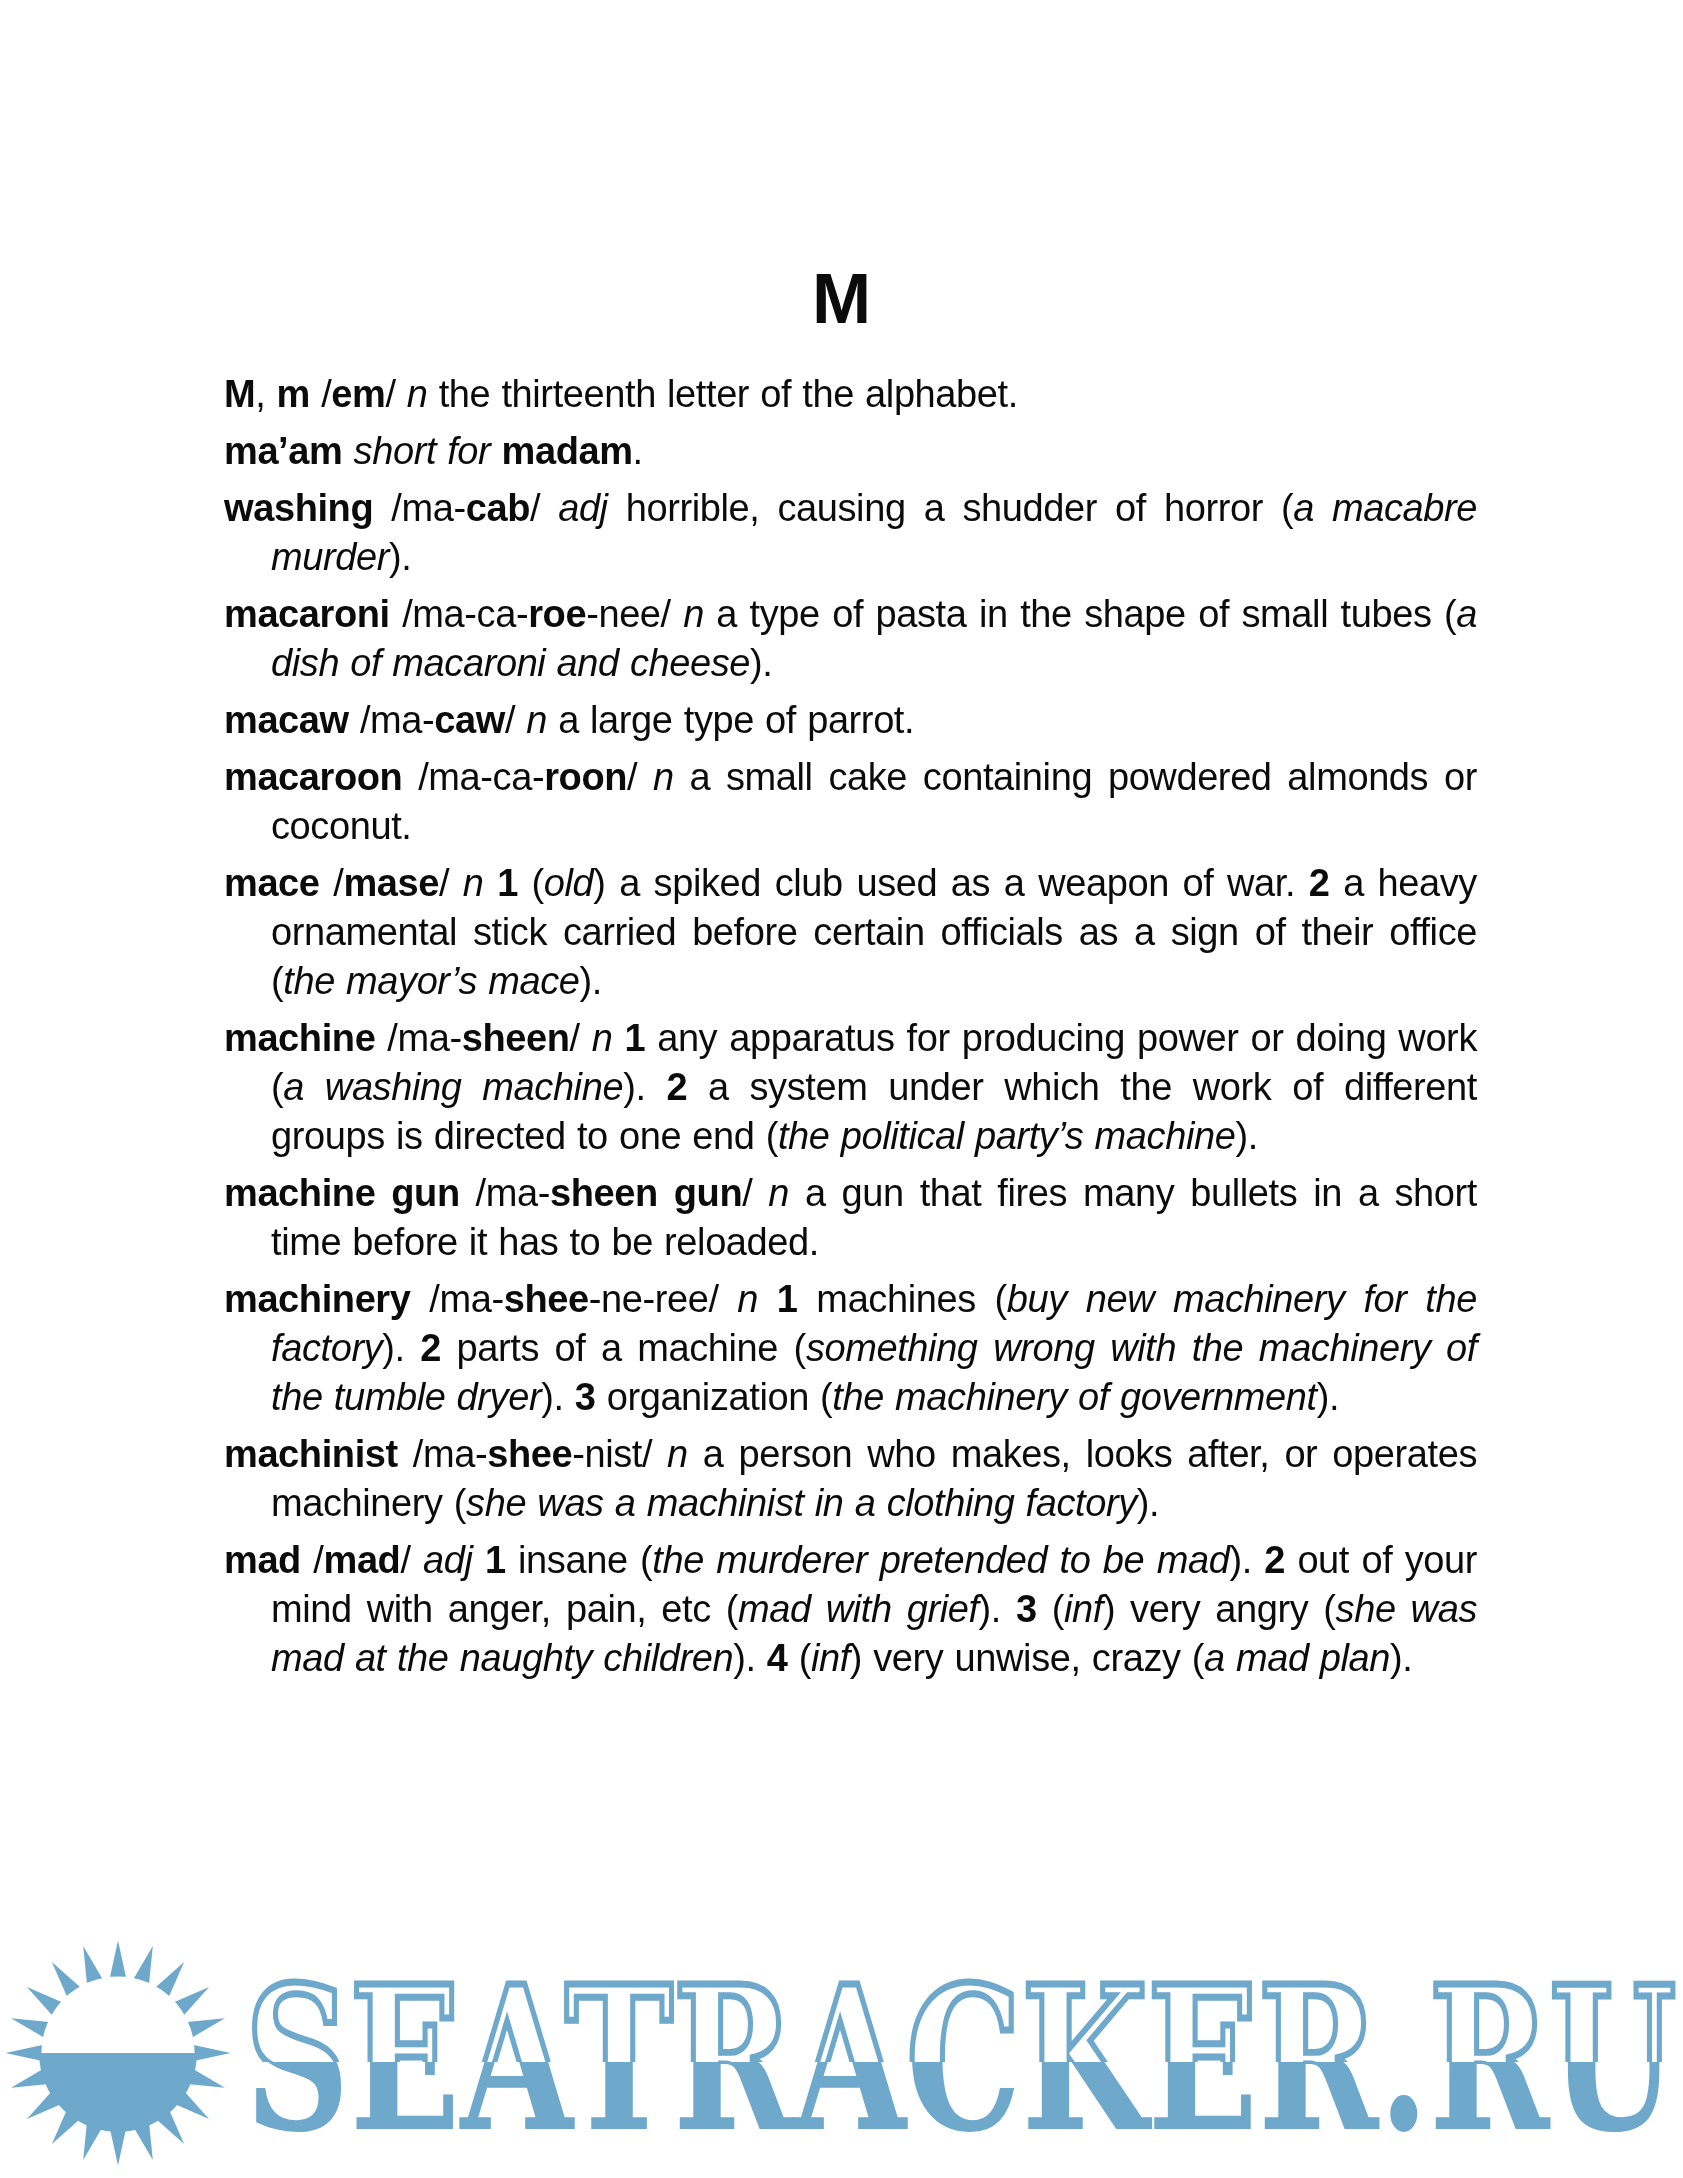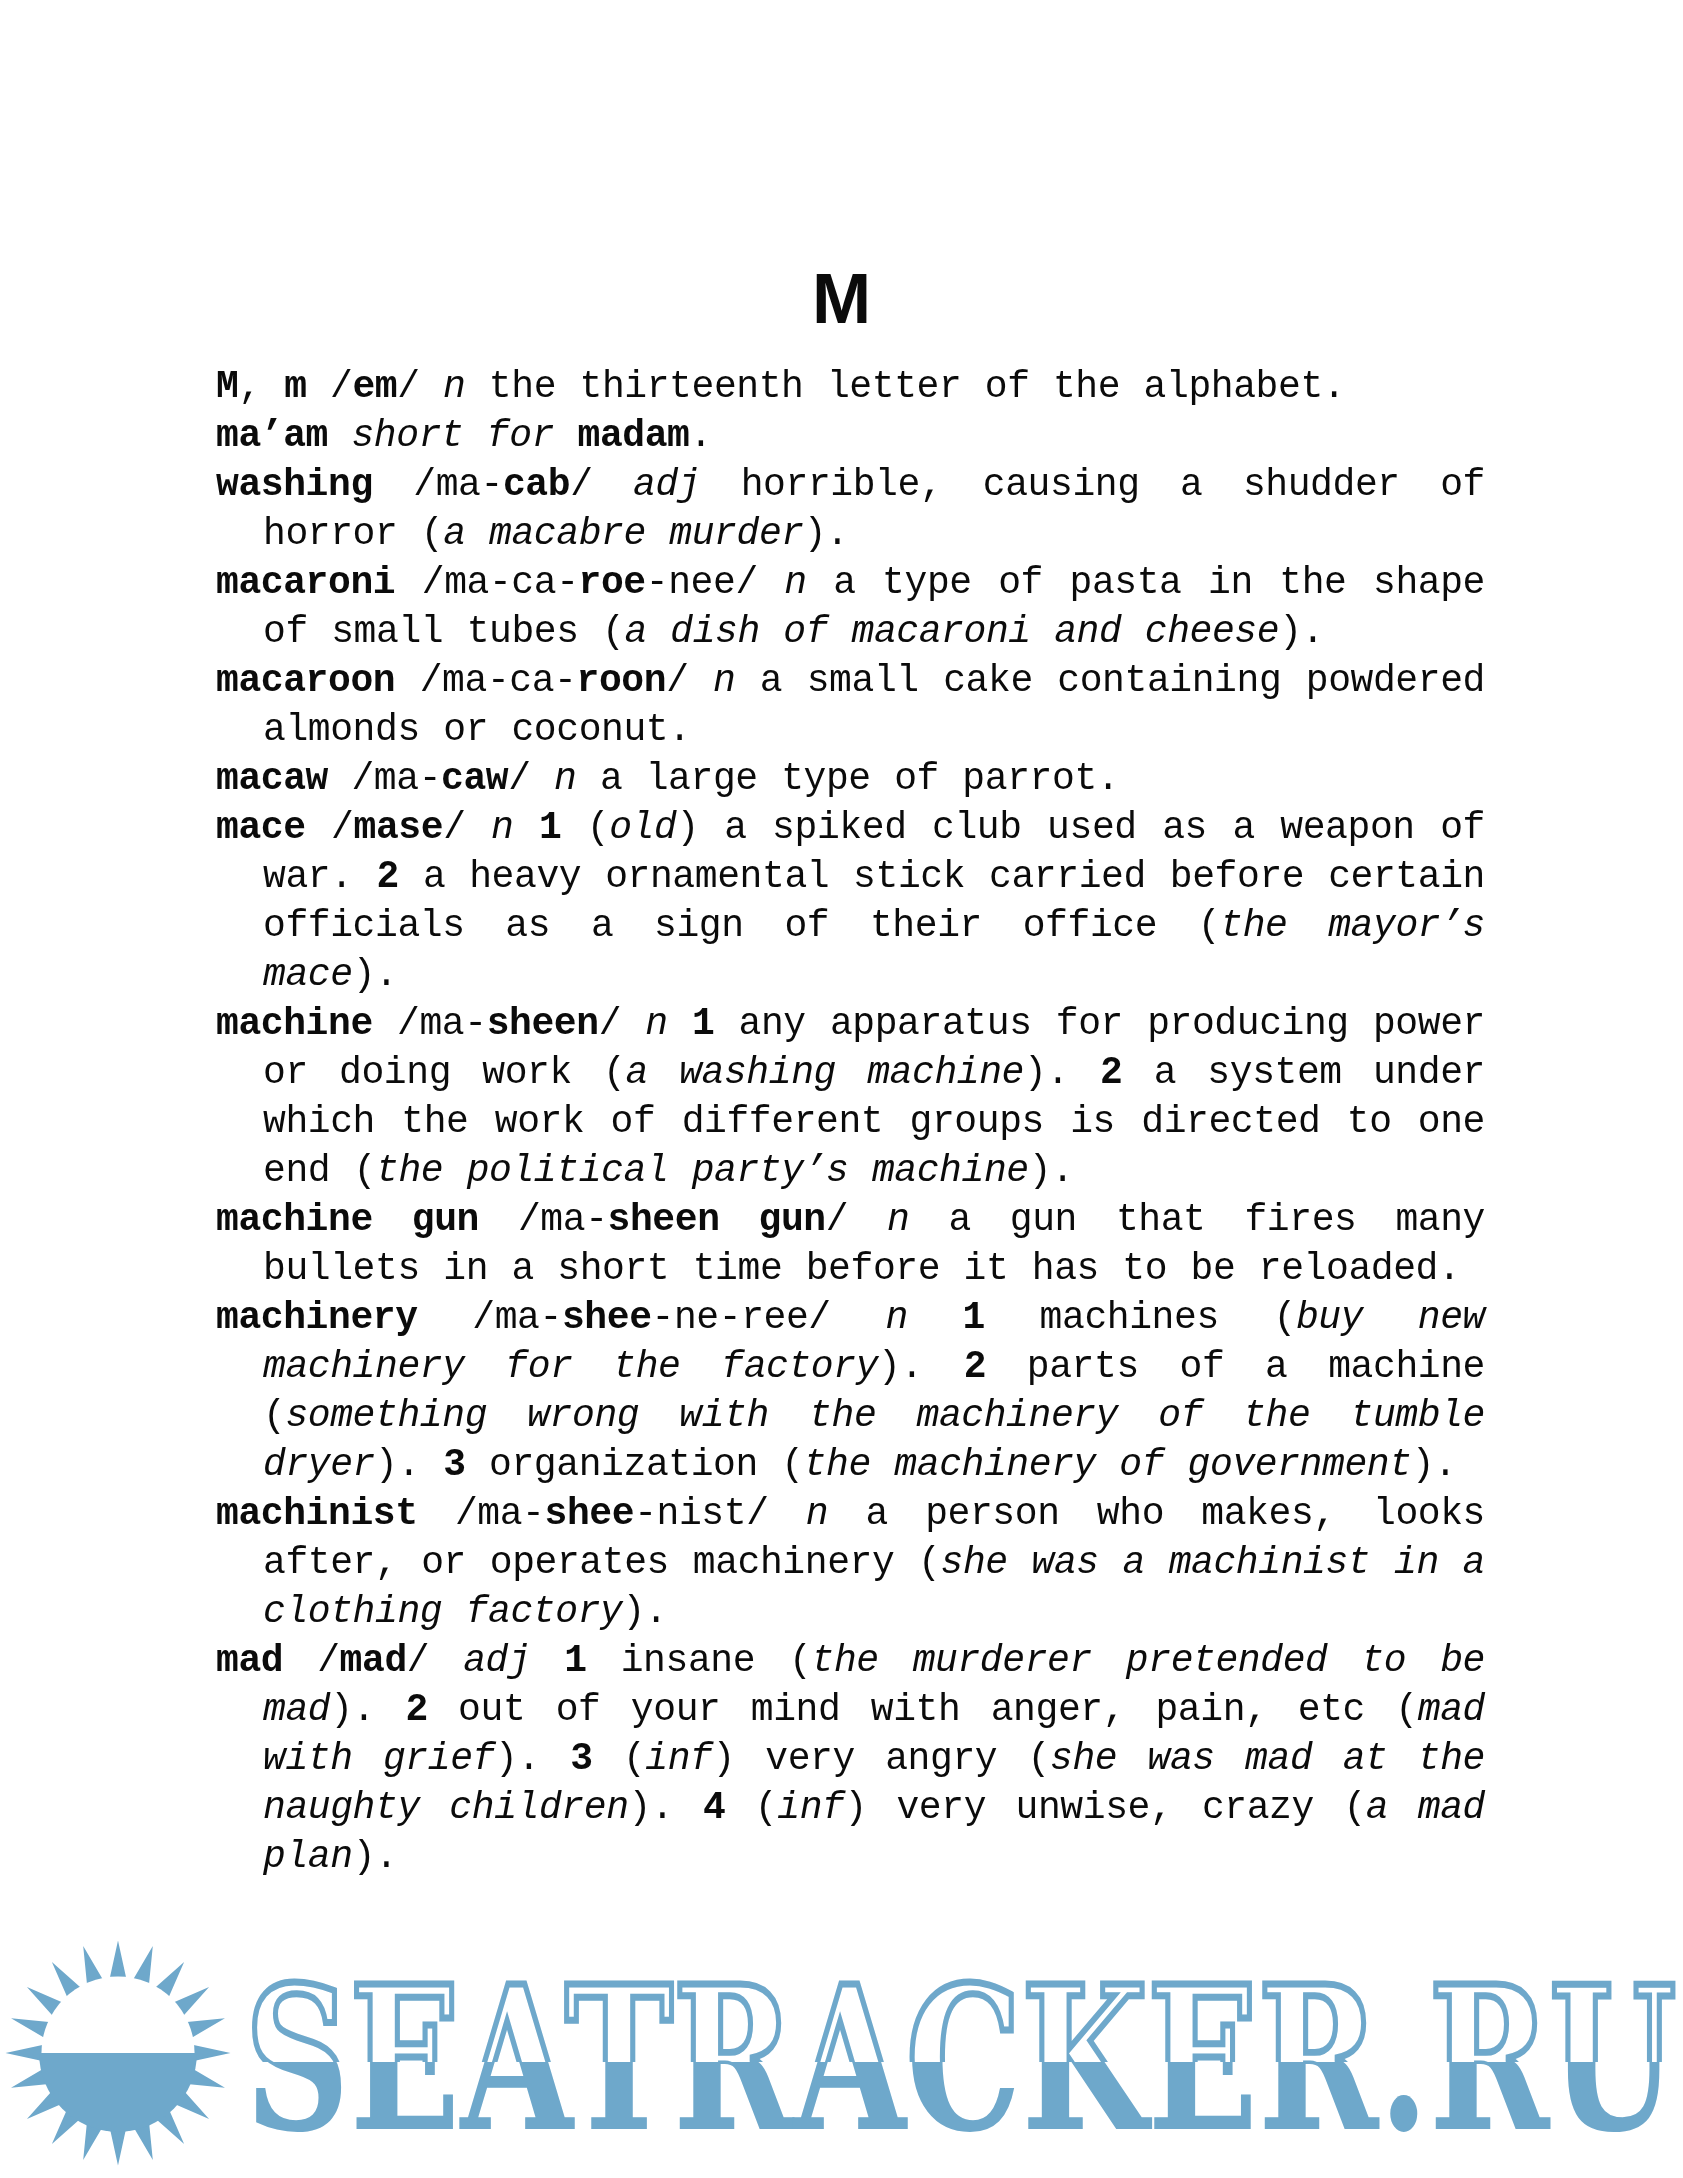--- a/index.html
+++ b/index.html
@@ -26,26 +26,25 @@
   .content{
     position:absolute;
     top:362px;
     left:216px;
     width:1269px;
     font-size:38px;
     line-height:49px;
     letter-spacing:-0.4px;
   }
   .entry{
-    margin:0;
+    margin:8px;
     text-align:justify;
     padding-left:47px;
     text-indent:-47px;
     word-spacing:1px;
-    font-family:Liberation Mono, monospace;
   }
   .s-b{font-weight:700;}
   .s-i{font-style:italic;}
   .watermark{
     position:absolute;
     left:0;
     top:1931px;
     width:1395px;
     height:248px;
   }
@@ -72,22 +71,22 @@
 
 <div class="sheet">
 
   <div class="heading">M</div>
 
   <div class="content">
       <p class="entry"><span class="s-b">M</span><span class="s-r">, </span><span class="s-b">m</span><span class="s-r"> /</span><span class="s-b">em</span><span class="s-r">/ </span><span class="s-i">n</span><span class="s-r"> the thirteenth letter of the alphabet.</span></p>
       <p class="entry"><span class="s-b">ma’am</span><span class="s-r"> </span><span class="s-i">short for</span><span class="s-r"> </span><span class="s-b">madam</span><span class="s-r">.</span></p>
       <p class="entry"><span class="s-b">washing</span><span class="s-r"> /ma-</span><span class="s-b">cab</span><span class="s-r">/ </span><span class="s-i">adj</span><span class="s-r"> horrible, causing a shudder of horror (</span><span class="s-i">a macabre murder</span><span class="s-r">).</span></p>
       <p class="entry"><span class="s-b">macaroni</span><span class="s-r"> /ma-ca-</span><span class="s-b">roe</span><span class="s-r">-nee/ </span><span class="s-i">n</span><span class="s-r"> a type of pasta in the shape of small tubes (</span><span class="s-i">a dish of macaroni and cheese</span><span class="s-r">).</span></p>
+      <p class="entry"><span class="s-b">macaw</span><span class="s-r"> /ma-</span><span class="s-b">caw</span><span class="s-r">/ </span><span class="s-i">n</span><span class="s-r"> a large type of parrot.</span></p>
       <p class="entry"><span class="s-b">macaroon</span><span class="s-r"> /ma-ca-</span><span class="s-b">roon</span><span class="s-r">/ </span><span class="s-i">n</span><span class="s-r"> a small cake containing powdered almonds or coconut.</span></p>
-      <p class="entry"><span class="s-b">macaw</span><span class="s-r"> /ma-</span><span class="s-b">caw</span><span class="s-r">/ </span><span class="s-i">n</span><span class="s-r"> a large type of parrot.</span></p>
       <p class="entry"><span class="s-b">mace</span><span class="s-r"> /</span><span class="s-b">mase</span><span class="s-r">/ </span><span class="s-i">n</span><span class="s-r"> </span><span class="s-b">1</span><span class="s-r"> (</span><span class="s-i">old</span><span class="s-r">) a spiked club used as a weapon of war. </span><span class="s-b">2</span><span class="s-r"> a heavy ornamental stick carried before certain officials as a sign of their office (</span><span class="s-i">the mayor’s mace</span><span class="s-r">).</span></p>
       <p class="entry"><span class="s-b">machine</span><span class="s-r"> /ma-</span><span class="s-b">sheen</span><span class="s-r">/ </span><span class="s-i">n</span><span class="s-r"> </span><span class="s-b">1</span><span class="s-r"> any apparatus for producing power or doing work (</span><span class="s-i">a washing machine</span><span class="s-r">). </span><span class="s-b">2</span><span class="s-r"> a system under which the work of different groups is directed to one end (</span><span class="s-i">the political party’s machine</span><span class="s-r">).</span></p>
       <p class="entry"><span class="s-b">machine gun</span><span class="s-r"> /ma-</span><span class="s-b">sheen gun</span><span class="s-r">/ </span><span class="s-i">n</span><span class="s-r"> a gun that fires many bullets in a short time before it has to be reloaded.</span></p>
       <p class="entry"><span class="s-b">machinery</span><span class="s-r"> /ma-</span><span class="s-b">shee</span><span class="s-r">-ne-ree/ </span><span class="s-i">n</span><span class="s-r"> </span><span class="s-b">1</span><span class="s-r"> machines (</span><span class="s-i">buy new machinery for the factory</span><span class="s-r">). </span><span class="s-b">2</span><span class="s-r"> parts of a machine (</span><span class="s-i">something wrong with the machinery of the tumble dryer</span><span class="s-r">). </span><span class="s-b">3</span><span class="s-r"> organization (</span><span class="s-i">the machinery of government</span><span class="s-r">).</span></p>
       <p class="entry"><span class="s-b">machinist</span><span class="s-r"> /ma-</span><span class="s-b">shee</span><span class="s-r">-nist/ </span><span class="s-i">n</span><span class="s-r"> a person who makes, looks after, or operates machinery (</span><span class="s-i">she was a machinist in a clothing factory</span><span class="s-r">).</span></p>
       <p class="entry"><span class="s-b">mad</span><span class="s-r"> /</span><span class="s-b">mad</span><span class="s-r">/ </span><span class="s-i">adj</span><span class="s-r"> </span><span class="s-b">1</span><span class="s-r"> insane (</span><span class="s-i">the murderer pretended to be mad</span><span class="s-r">). </span><span class="s-b">2</span><span class="s-r"> out of your mind with anger, pain, etc (</span><span class="s-i">mad with grief</span><span class="s-r">). </span><span class="s-b">3</span><span class="s-r"> (</span><span class="s-i">inf</span><span class="s-r">) very angry (</span><span class="s-i">she was mad at the naughty children</span><span class="s-r">). </span><span class="s-b">4</span><span class="s-r"> (</span><span class="s-i">inf</span><span class="s-r">) very unwise, crazy (</span><span class="s-i">a mad plan</span><span class="s-r">).</span></p>
     </div>
 
   <div class="watermark">
 

